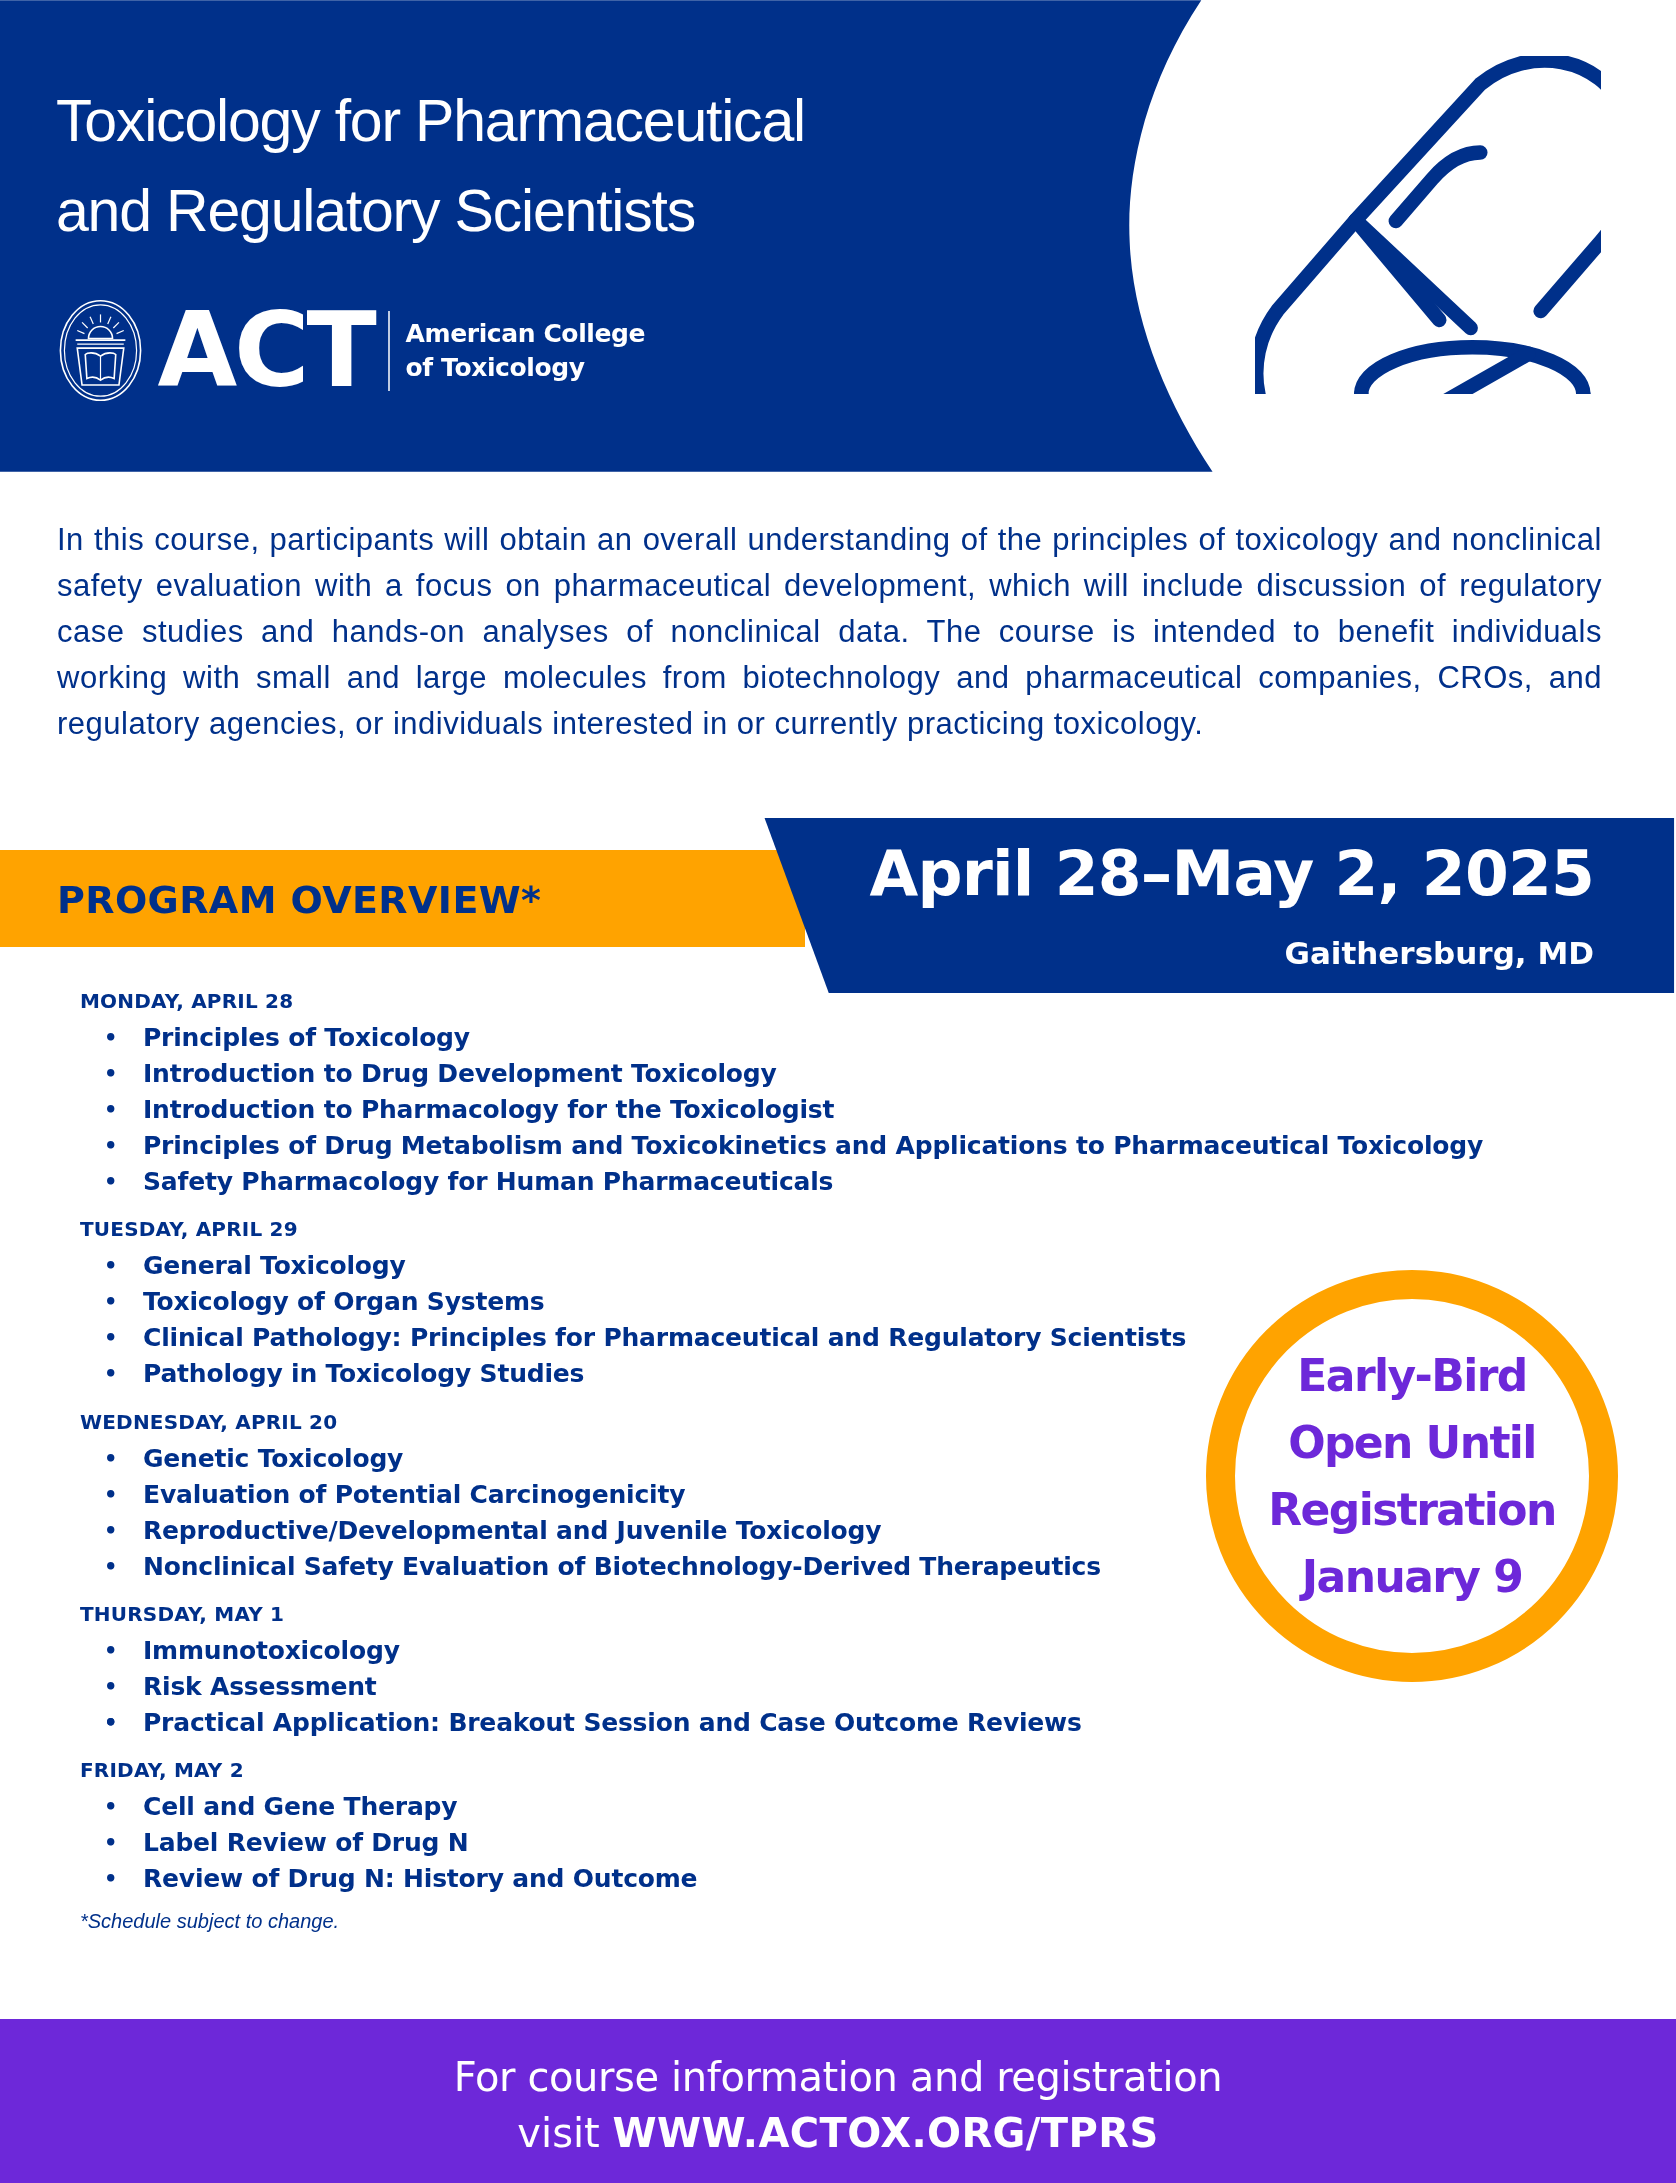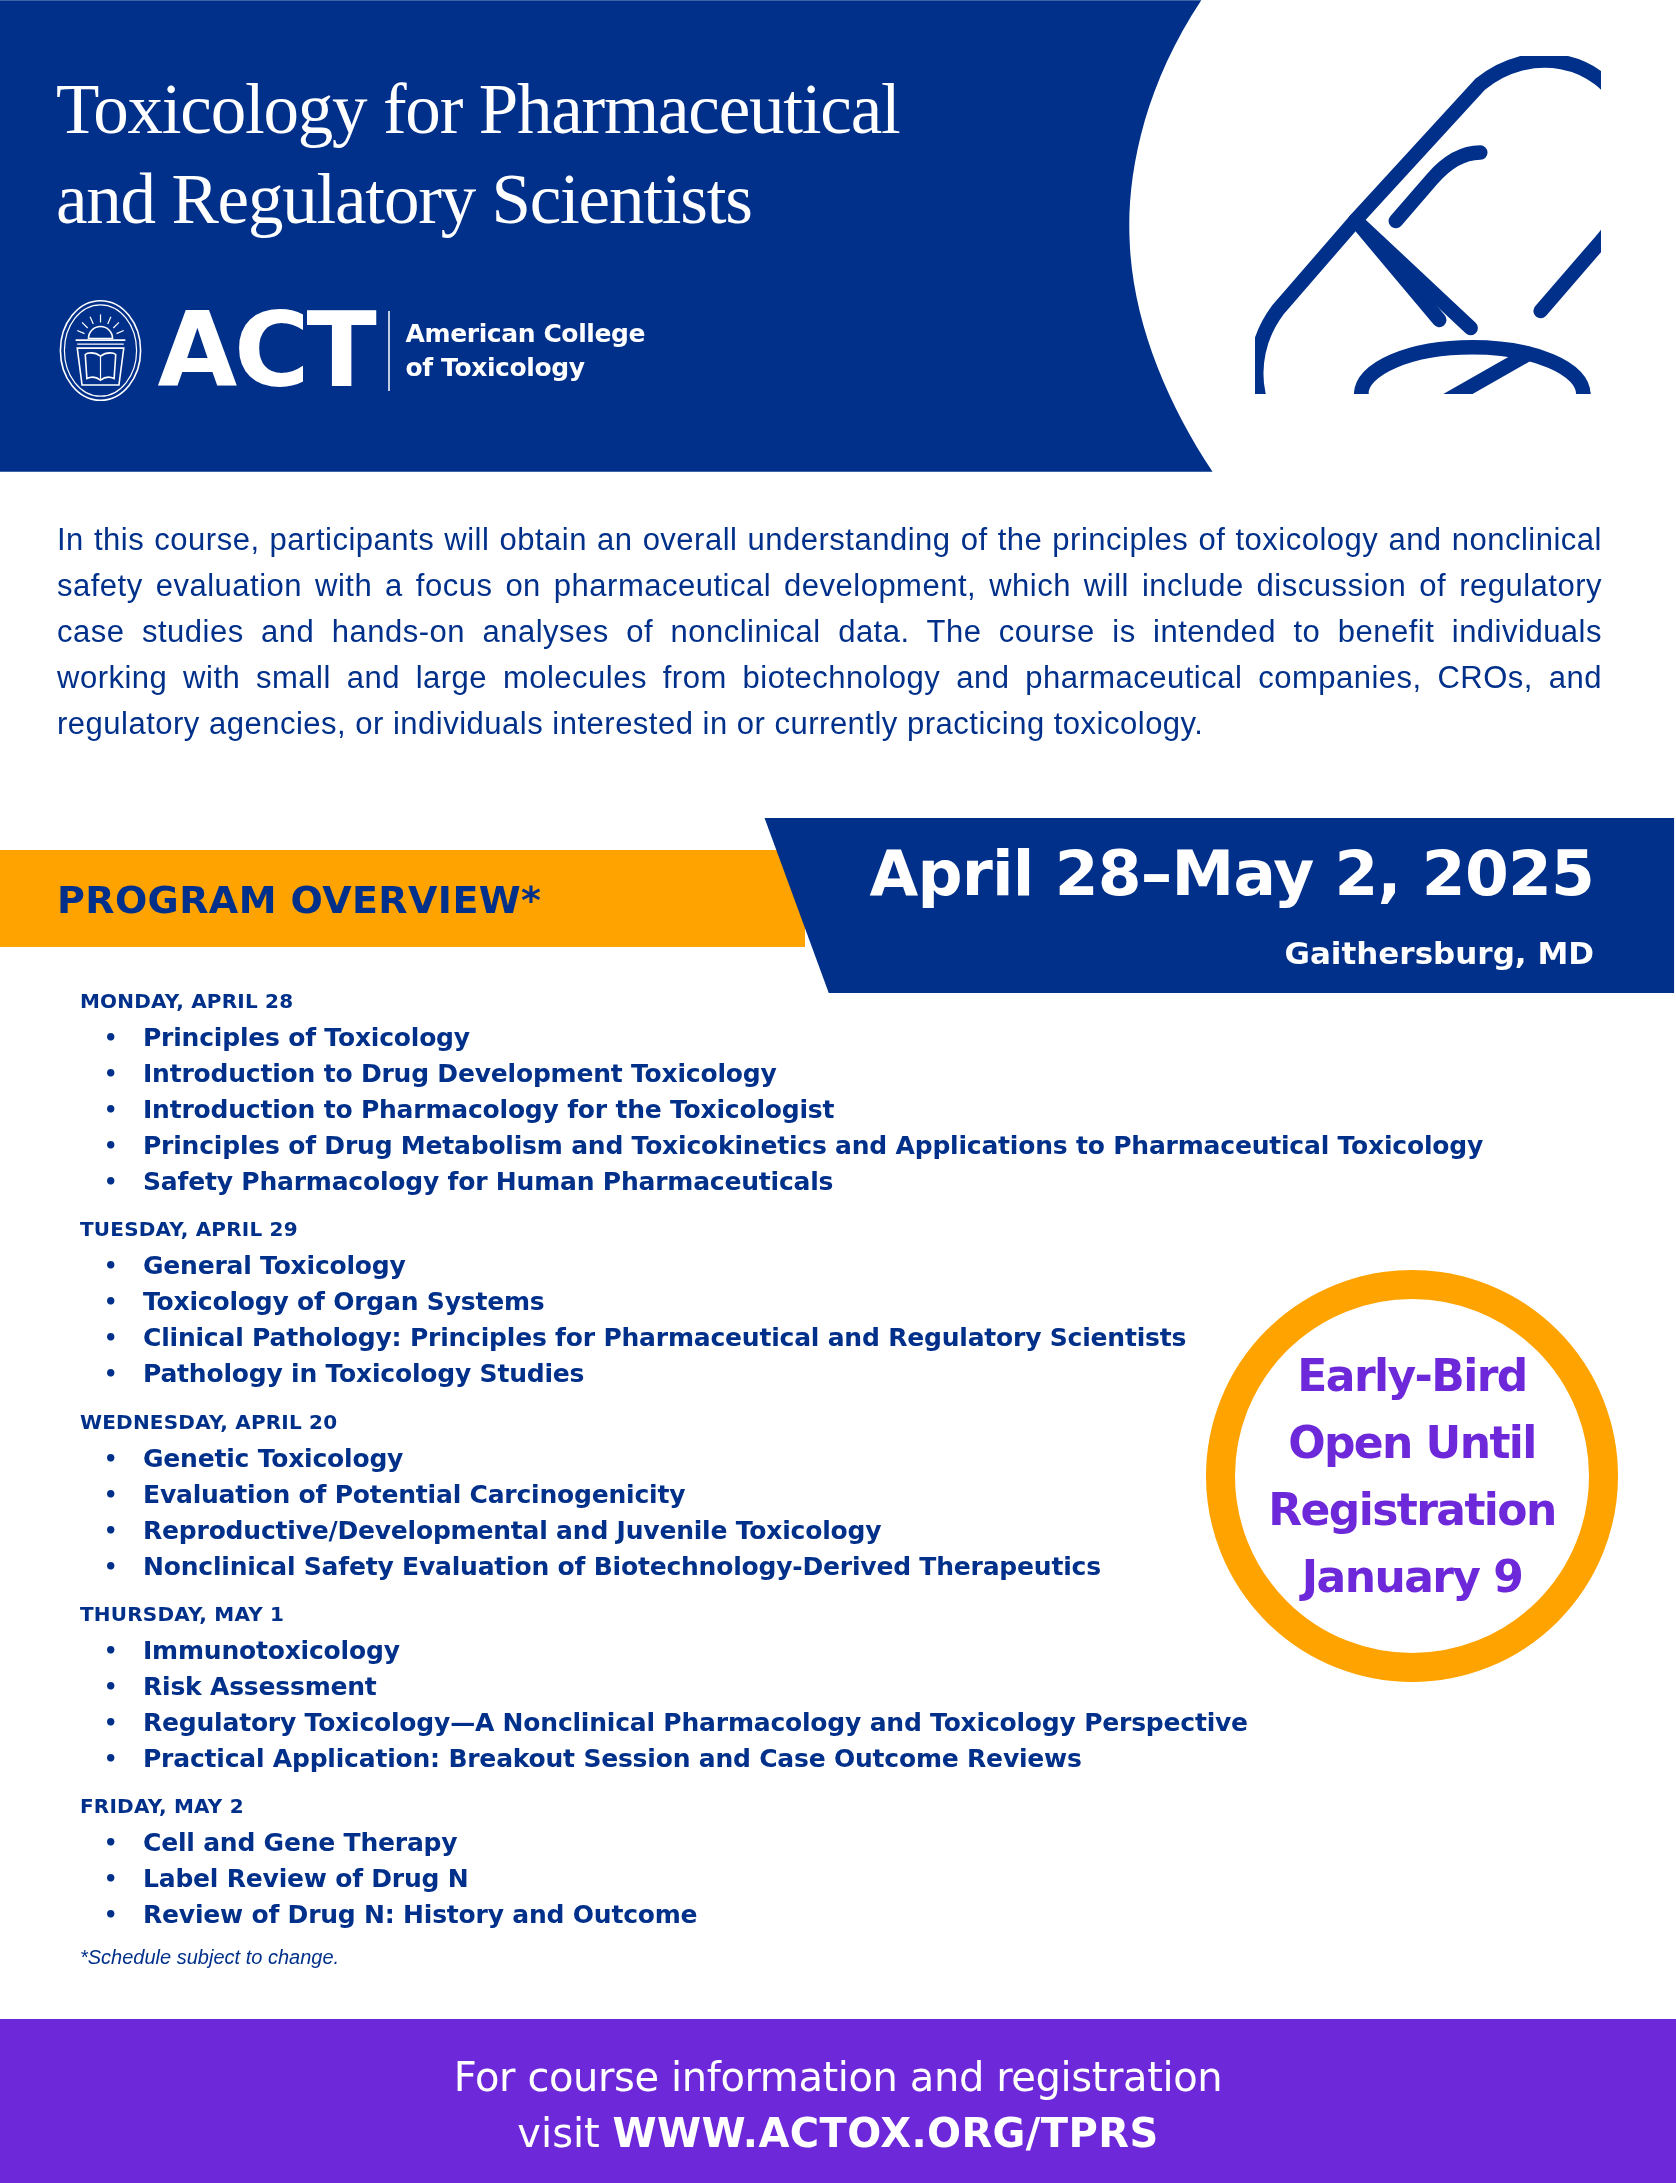--- a/index.html
+++ b/index.html
@@ -1,19 +1,19 @@
 <!DOCTYPE html>
 <html style="font-size:13px"><head>
 <meta charset="utf-8">
 <style>
   html, body { margin: 0; padding: 0; background: #ffffff; }
   body { width: 1676px; height: 2183px; position: relative; overflow: hidden; font-family: "Liberation Sans", sans-serif; }
   .abs { position: absolute; }
   .header-bg { left: 0; top: 0; width: 1676px; height: 472px; }
-  .title { left: 56px; top: 64px; margin: 0; color: #ffffff; font-family: Liberation Serif, serif; font-weight: normal; font-size: 71px; line-height: 90px; letter-spacing: -1.2px; white-space: nowrap; }
+  .title { left: 56px; top: 76px; margin: 0; color: #ffffff; font-family: Liberation Sans, sans-serif; font-weight: normal; font-size: 59px; line-height: 90px; letter-spacing: -1.2px; white-space: nowrap; }
   .title span { display: block; }
   .logo { left: 58px; top: 298px; height: 105px; display: flex; align-items: center; }
   .seal { width: 85px; height: 105px; }
   .act-wordmark { color: #ffffff; font-family: "DejaVu Sans", sans-serif; font-weight: bold; font-size: 103px; line-height: 105px; margin-left: 14.5px; letter-spacing: -3.2px; }
   .logo-divider { width: 1.6px; height: 80px; background: rgba(255,255,255,0.75); margin: 0 16px 0 14.5px; }
   .org-name { color: #ffffff; font-family: "DejaVu Sans", sans-serif; font-weight: bold; font-size: 25px; line-height: 34px; letter-spacing: -0.4px; }
   .org-name span { display: block; }
   .pill-icon { left: 1255px; top: 56px; width: 346px; height: 338px; }
 
   .intro { left: 57px; top: 517px; width: 1545px; margin: 0; color: #00308a; font-size: 31px; line-height: 46px; text-align: justify; text-align-last: left; letter-spacing: 0.5px; }
@@ -133,21 +133,21 @@
       <li class="day-item"><span class="bullet">•</span><span>Evaluation of Potential Carcinogenicity</span></li>
       <li class="day-item"><span class="bullet">•</span><span>Reproductive/Developmental and Juvenile Toxicology</span></li>
       <li class="day-item"><span class="bullet">•</span><span>Nonclinical Safety Evaluation of Biotechnology-Derived Therapeutics</span></li>
     </ul>
   </section>
   <section class="day">
     <h3 class="day-heading">THURSDAY, MAY 1</h3>
     <ul class="day-items">
       <li class="day-item"><span class="bullet">•</span><span>Immunotoxicology</span></li>
       <li class="day-item"><span class="bullet">•</span><span>Risk Assessment</span></li>
-      <li class="day-item"><span class="bullet">•</span><span>Regulatory Toxicology—A Nonclinical Pharmacology and Toxicology Perspective</span></li>
+      <li class="day-item"><span class="bullet">•</span></li>
       <li class="day-item"><span class="bullet">•</span><span>Practical Application: Breakout Session and Case Outcome Reviews</span></li>
     </ul>
   </section>
   <section class="day">
     <h3 class="day-heading">FRIDAY, MAY 2</h3>
     <ul class="day-items">
       <li class="day-item"><span class="bullet">•</span><span>Cell and Gene Therapy</span></li>
       <li class="day-item"><span class="bullet">•</span><span>Label Review of Drug N</span></li>
       <li class="day-item"><span class="bullet">•</span><span>Review of Drug N: History and Outcome</span></li>
     </ul>

